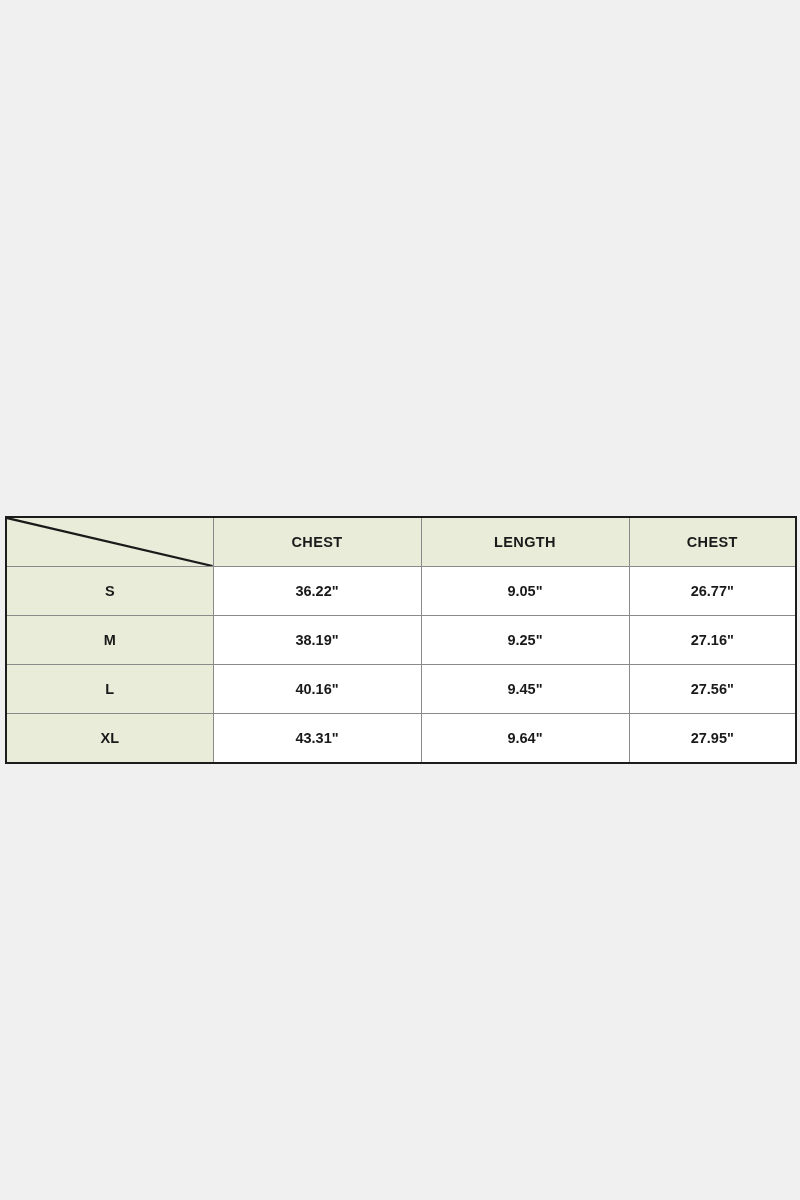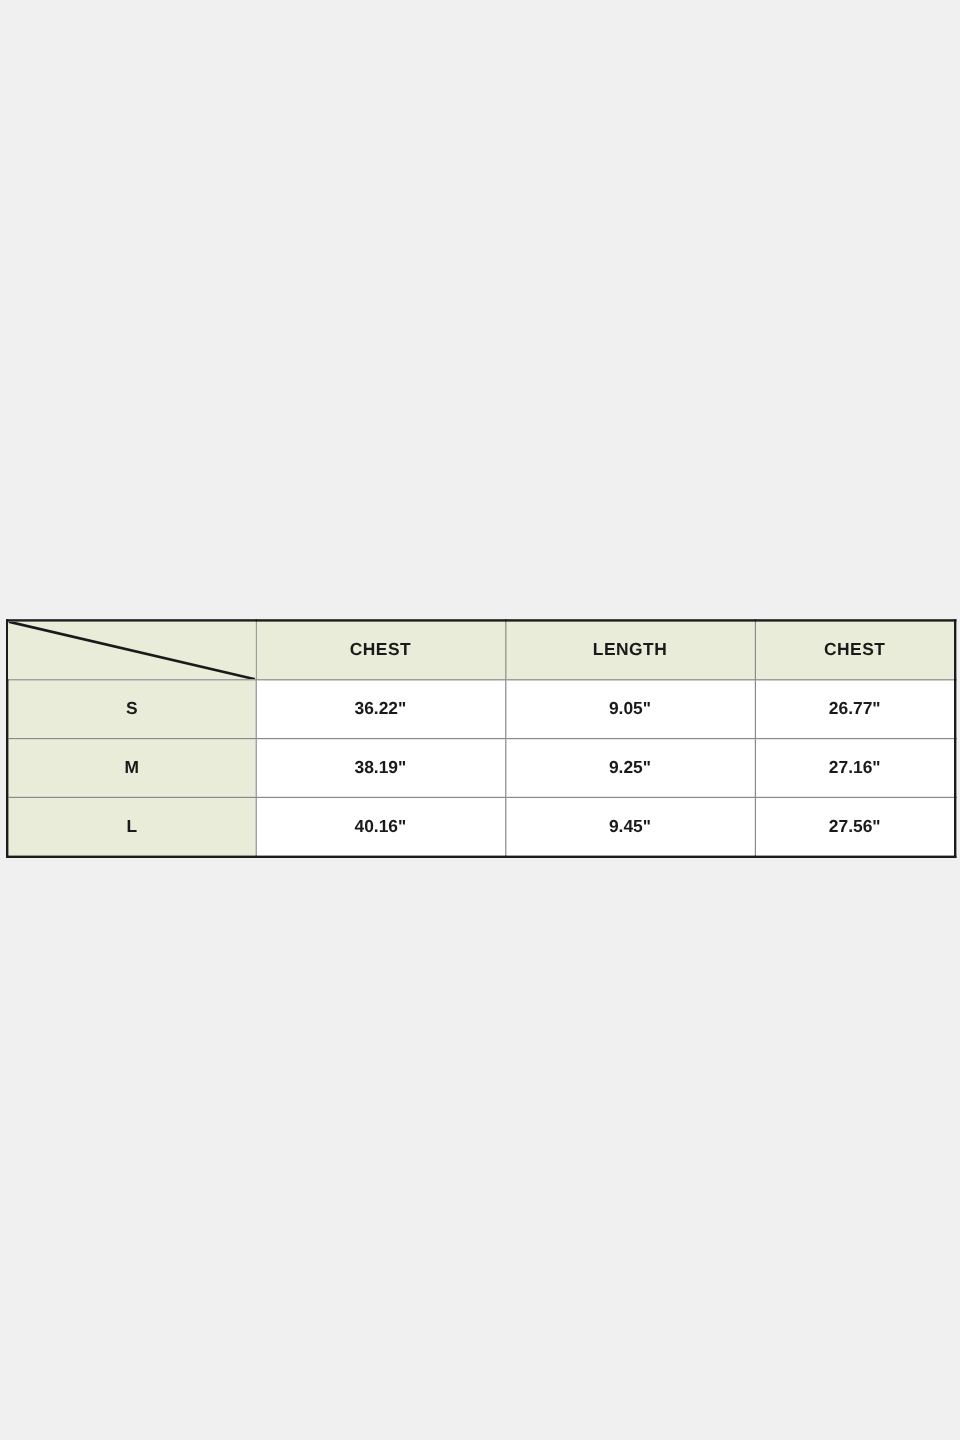--- a/index.html
+++ b/index.html
@@ -116,15 +116,21 @@
         <td class="measure-value">38.19"</td>
         <td class="measure-value">9.25"</td>
         <td class="measure-value">27.16"</td>
       </tr>
       <tr>
         <td class="size-label">L</td>
         <td class="measure-value">40.16"</td>
         <td class="measure-value">9.45"</td>
         <td class="measure-value">27.56"</td>
       </tr>
+      <tr>
+        <td class="size-label">XL</td>
+        <td class="measure-value">43.31"</td>
+        <td class="measure-value">9.64"</td>
+        <td class="measure-value">27.95"</td>
+      </tr>
     </tbody>
   </table>
 </div>
 
 </body></html>

